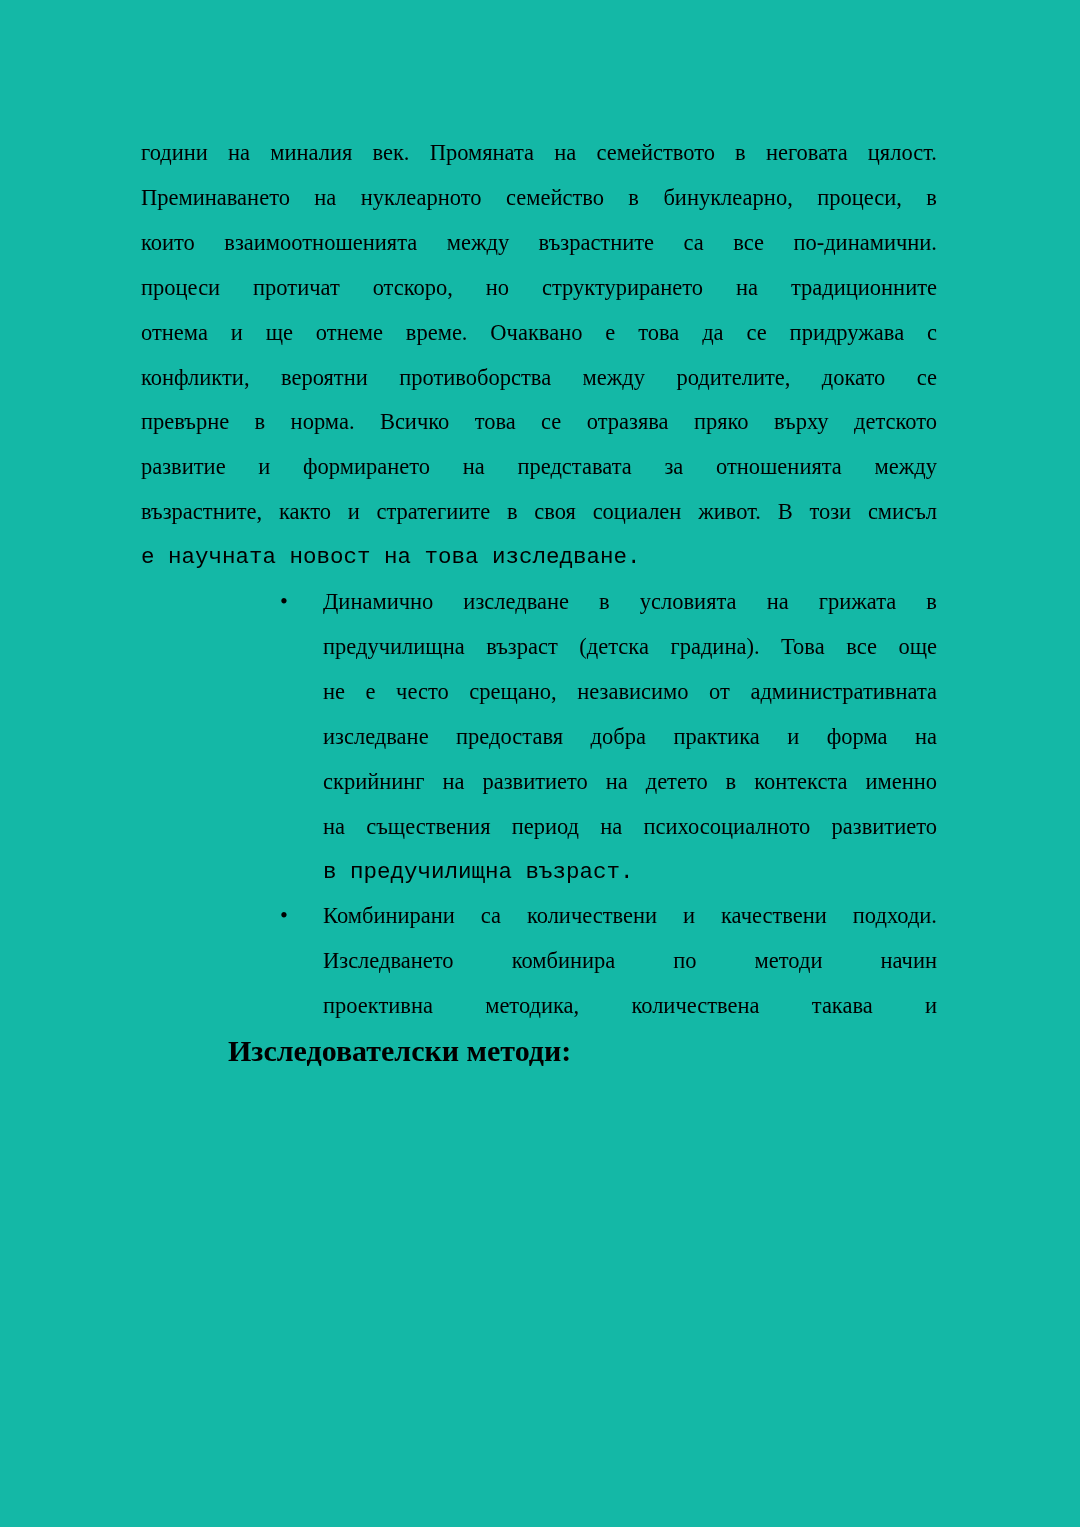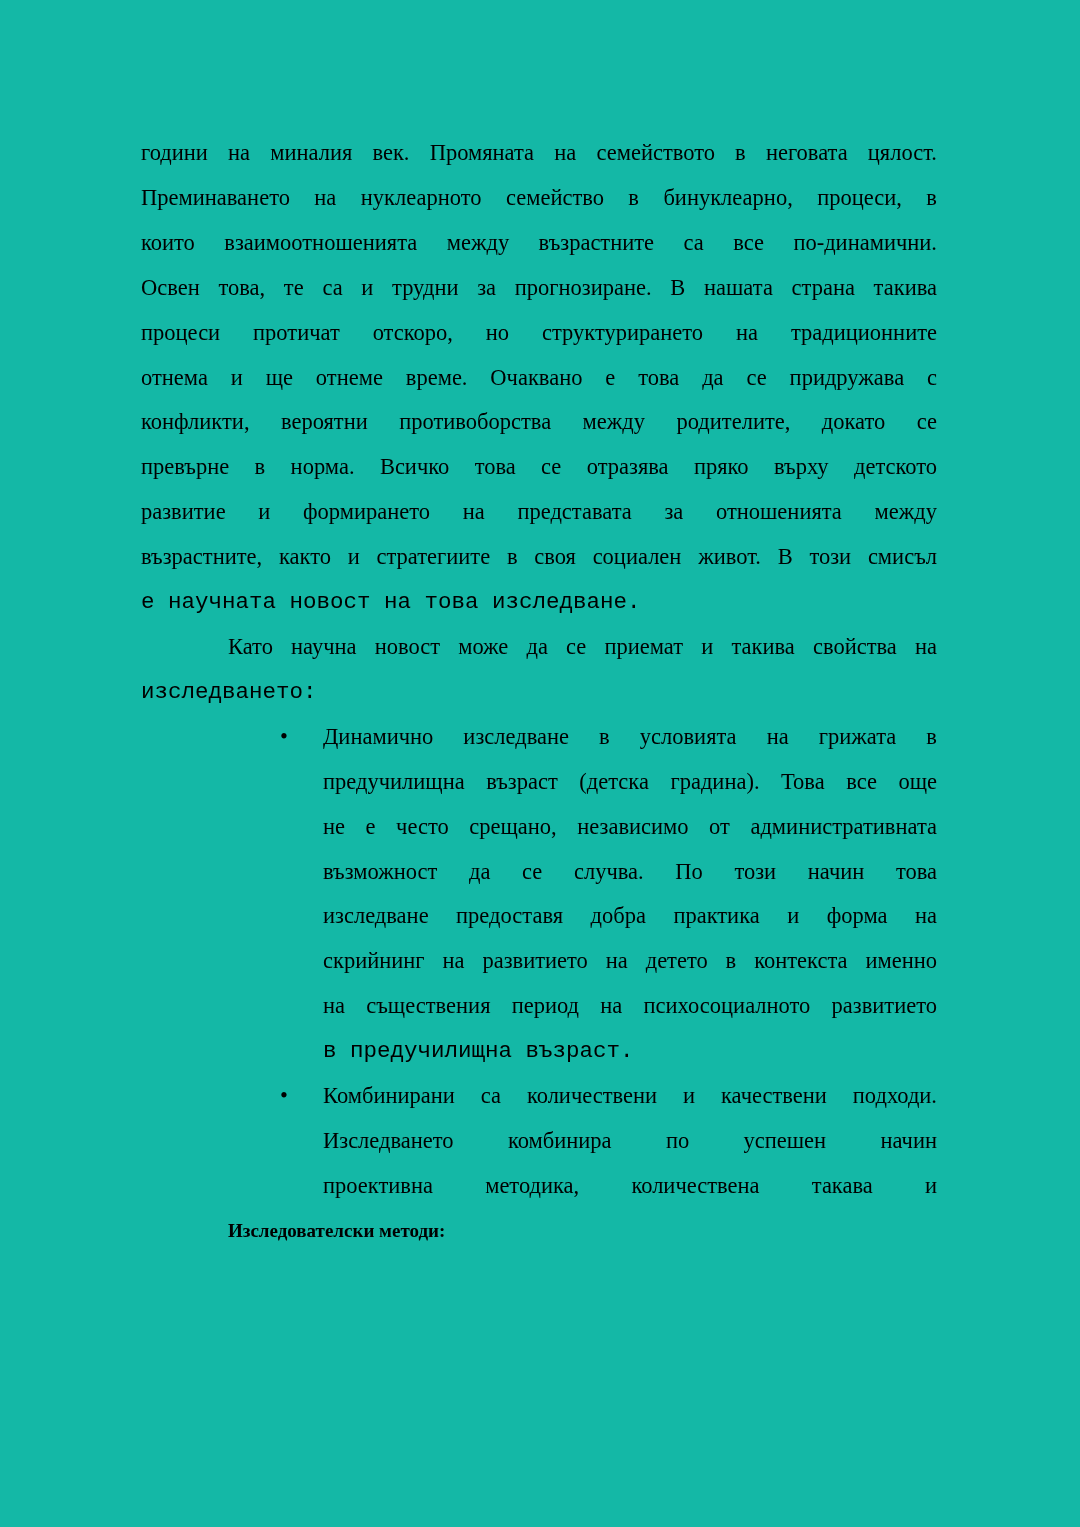--- a/index.html
+++ b/index.html
@@ -31,69 +31,63 @@
   .marker {
     position: absolute;
     left: 139px;
     top: 0;
     width: 30px;
     text-align: left;
     font-size: 22.5px;
     line-height: 44.9px;
   }
   .heading {
-    font-size: 19px;
+    font-size: 30px;
     line-height: 44.9px;
     font-weight: bold;
     padding-left: 87px;
     text-align: left;
   }
 </style>
 </head>
 <body>
 
 <div class="page">
   <div class="content">
 
     <div>
       <div class="ln">години на миналия век. Промяната на семейството в неговата цялост.</div>
       <div class="ln">Преминаването на нуклеарното семейство в бинуклеарно, процеси, в</div>
       <div class="ln">които взаимоотношенията между възрастните са все по-динамични.</div>
-      <div class="ln">Освен това, те са и трудни за прогнозиране. В нашата страна такива</div>
       <div class="ln">процеси протичат отскоро, но структурирането на традиционните</div>
       <div class="ln">отнема и ще отнеме време. Очаквано е това да се придружава с</div>
       <div class="ln">конфликти, вероятни противоборства между родителите, докато се</div>
       <div class="ln">превърне в норма. Всичко това се отразява пряко върху детското</div>
       <div class="ln">развитие и формирането на представата за отношенията между</div>
       <div class="ln">възрастните, както и стратегиите в своя социален живот. В този смисъл</div>
       <div class="ln last">е научната новост на това изследване.</div>
     </div>
 
-    <div>
-      <div class="ln ind">Като научна новост може да се приемат и такива свойства на</div>
-      <div class="ln last">изследването:</div>
-    </div>
 
     <div>
       <div class="ln b-ln">
         <span class="marker">•</span><span>Динамично изследване в условията на грижата в</span>
       </div>
       <div class="ln b-ln">предучилищна възраст (детска градина). Това все още</div>
       <div class="ln b-ln">не е често срещано, независимо от административната</div>
-      <div class="ln b-ln">възможност да се случва. По този начин това</div>
       <div class="ln b-ln">изследване предоставя добра практика и форма на</div>
       <div class="ln b-ln">скрийнинг на развитието на детето в контекста именно</div>
       <div class="ln b-ln">на съществения период на психосоциалното развитието</div>
       <div class="ln b-ln last">в предучилищна възраст.</div>
     </div>
 
     <div>
       <div class="ln b-ln">
         <span class="marker">•</span><span>Комбинирани са количествени и качествени подходи.</span>
       </div>
-      <div class="ln b-ln">Изследването комбинира по успешен начин</div>
+      <div class="ln b-ln">Изследването комбинира по методи начин</div>
       <div class="ln b-ln">проективна методика, количествена такава и</div>
     </div>
 
     <div class="heading">Изследователски методи:</div>
 
   </div>
 </div>
 
 </body></html>

